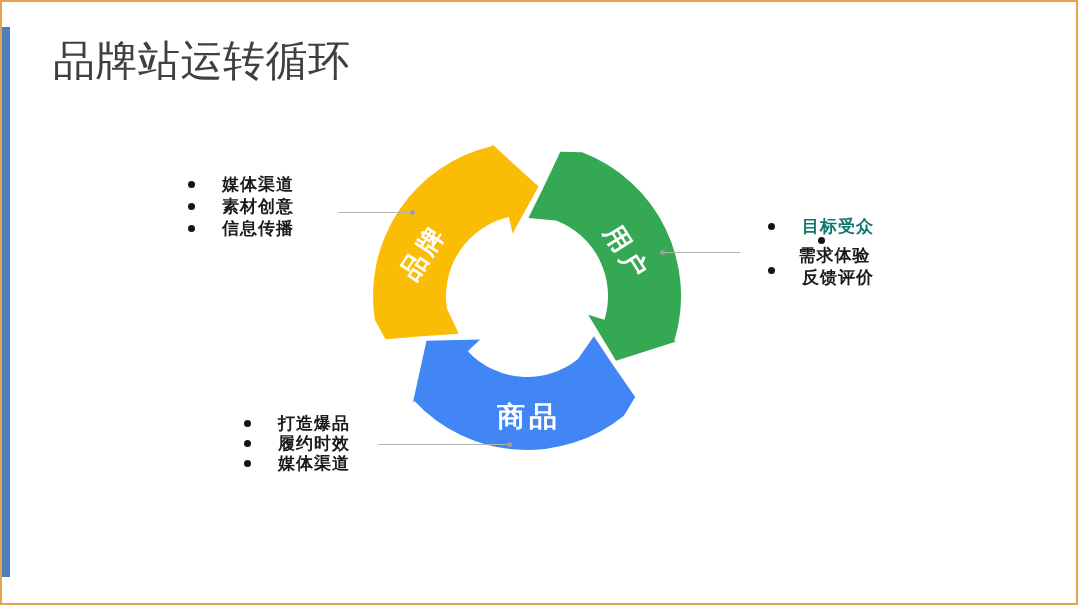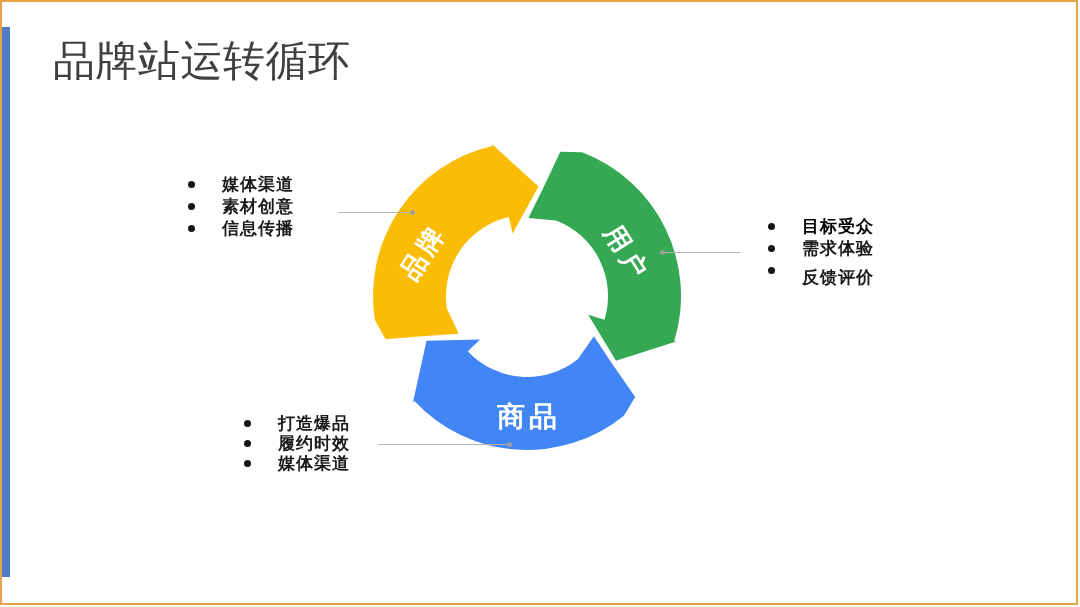--- a/index.html
+++ b/index.html
@@ -72,23 +72,23 @@
         <span class="bullet-text" style="color: rgb(26, 26, 26);">信息传播</span>
       </li>
     </ul>
     <div class="arc-label" style="left: 627px; top: 253px; font-size: 26px; transform: translate(-50%, -50%) rotate(58deg);">用户</div>
     <div class="leader-line" style="left: 662px; top: 252px; width: 78px; background: rgb(179, 179, 179);">
       <span class="leader-dot at-start" style="background: rgb(158, 158, 158);"></span>
     </div>
     <ul class="bullet-list" style="left: 768px; top: 215px;">
       <li style="height: 22px;">
         <span class="bullet-dot"></span>
-        <span class="bullet-text" style="color: #000000;">目标受众</span>
+        <span class="bullet-text" style="color: #0f766e;">目标受众</span>
       </li>
-      <li style="height: 22px;">
+      <li style="height: 22px; flex-direction: column;">
         <span class="bullet-dot"></span>
         <span class="bullet-text" style="color: rgb(26, 26, 26);">需求体验</span>
       </li>
       <li style="height: 22px;">
         <span class="bullet-dot"></span>
         <span class="bullet-text" style="color: rgb(26, 26, 26); margin-top: 14px;">反馈评价</span>
       </li>
     </ul>
     <div class="arc-label" style="left: 529px; top: 417px; font-size: 28px; transform: translate(-50%, -50%) rotate(0deg);">商品</div>
     <div class="leader-line" style="left: 378px; top: 444px; width: 132px; background: rgb(179, 179, 179);">

